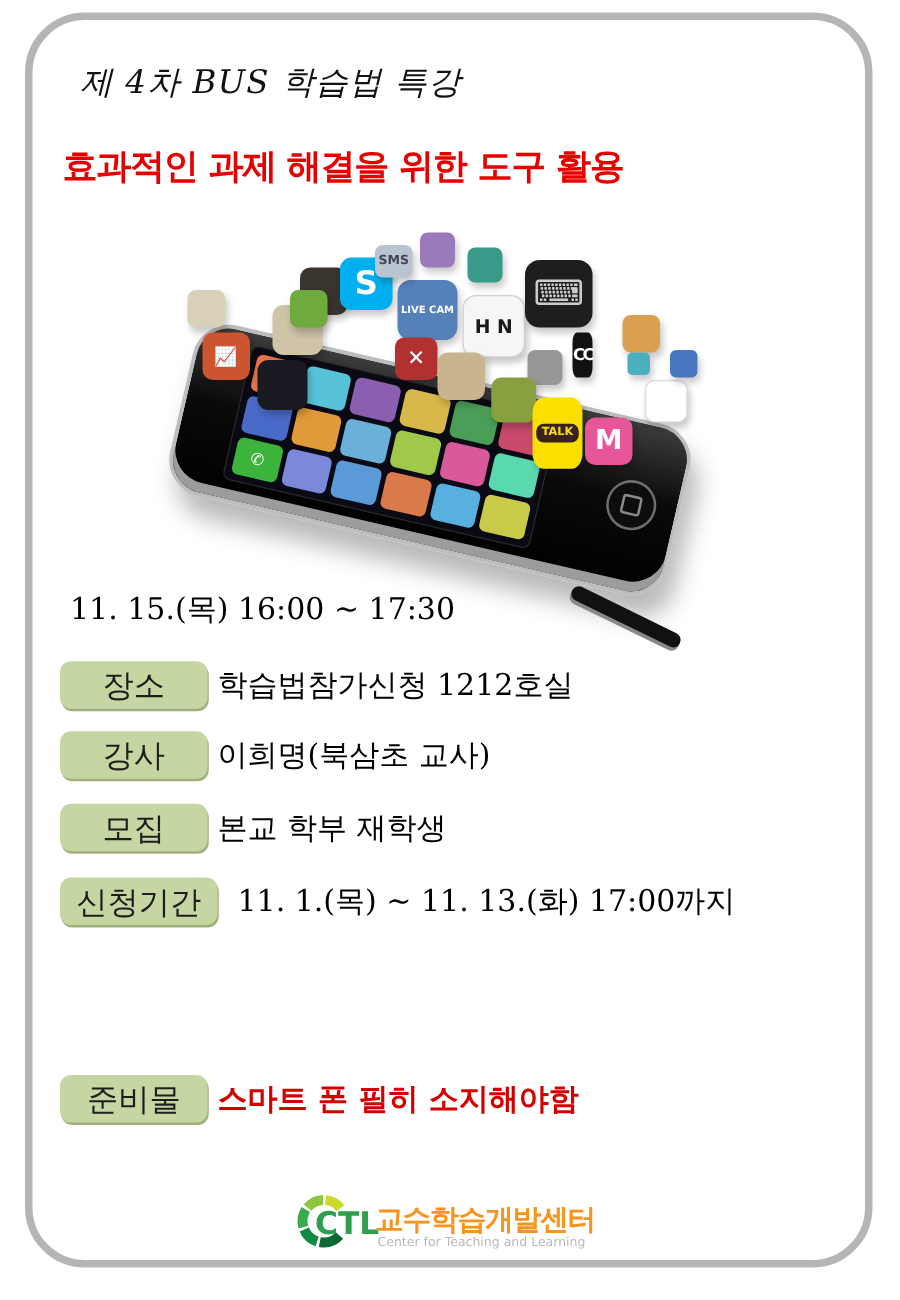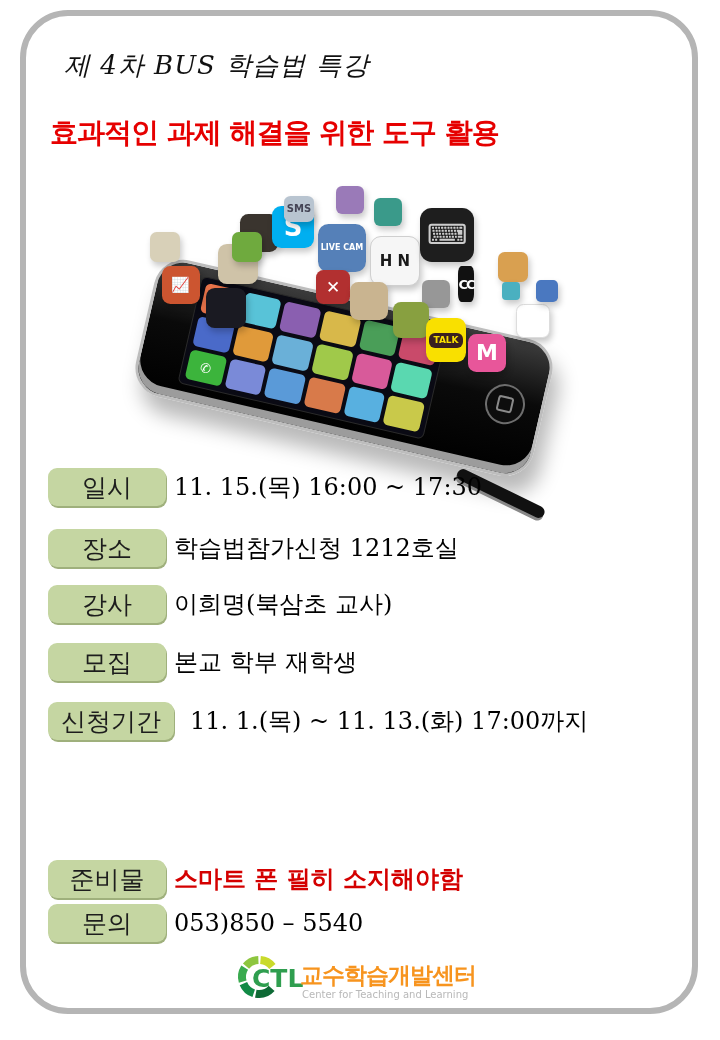--- a/index.html
+++ b/index.html
@@ -37,32 +37,32 @@
        font-family:"DejaVu Sans",sans-serif;font-weight:bold;
        box-shadow:2px 4px 6px rgba(0,0,0,0.22);text-align:center;line-height:1;}
   .fly-0{left:2px;top:46px;width:30px;height:30px}
   .fly-1{left:14px;top:80px;width:38px;height:38px;font-size:15px}
   .fly-2{left:70px;top:58px;width:40px;height:40px}
   .fly-3{left:92px;top:28px;width:38px;height:38px}
   .fly-4{left:84px;top:46px;width:30px;height:30px;font-size:14px}
   .fly-5{left:124px;top:20px;width:42px;height:42px;font-size:26px}
   .fly-6{left:58px;top:102px;width:40px;height:40px}
   .fly-7{left:170px;top:38px;width:48px;height:48px;font-size:8px}
-  .fly-8{left:136px;top:10px;width:30px;height:26px;font-size:10px}
+  .fly-8{left:152px;top:10px;width:30px;height:26px;font-size:10px}
   .fly-9{left:188px;top:0px;width:28px;height:28px}
   .fly-10{left:226px;top:12px;width:28px;height:28px}
   .fly-11{left:222px;top:50px;width:48px;height:48px;font-size:15px;border:1px solid #cfcfcf}
   .fly-12{left:272px;top:22px;width:54px;height:54px;font-size:28px}
   .fly-13{left:310px;top:80px;width:16px;height:36px;font-size:13px;letter-spacing:-2px}
   .fly-14{left:350px;top:66px;width:30px;height:30px}
   .fly-15{left:274px;top:94px;width:28px;height:28px}
   .fly-16{left:168px;top:84px;width:34px;height:34px;font-size:17px}
   .fly-17{left:202px;top:96px;width:38px;height:38px}
   .fly-18{left:245px;top:116px;width:36px;height:36px}
-  .fly-19{left:278px;top:132px;width:40px;height:44px;font-size:10px}
+  .fly-19{left:278px;top:132px;width:40px;height:57px;font-size:10px}
   .fly-20{left:320px;top:148px;width:38px;height:38px;font-size:22px}
   .fly-21{left:368px;top:118px;width:32px;height:32px;border:1px solid #ddd}
   .fly-22{left:354px;top:96px;width:18px;height:18px}
   .fly-23{left:388px;top:94px;width:22px;height:22px}
   .talk-bubble{background:#3a2020;color:#f9e000;border-radius:6px;padding:3px 4px;font-size:9px;}
 
   
   .row{position:absolute;left:48px;display:flex;align-items:flex-start;}
   .label-box{background:#c5d6a2;border-radius:9px;height:38px;min-width:118px;
              display:flex;align-items:center;justify-content:center;
@@ -142,21 +142,20 @@
           <span class="talk-bubble">TALK</span>
         </div>
         <div class="fly fly-20" style="background: rgb(232, 86, 154); color: rgb(255, 255, 255);">M</div>
         <div class="fly fly-21" style="background: rgb(255, 255, 255); color: rgb(136, 136, 136);"></div>
         <div class="fly fly-22" style="background: rgb(74, 176, 192); color: rgb(255, 255, 255);"></div>
         <div class="fly fly-23" style="background: rgb(74, 120, 192); color: rgb(255, 255, 255);"></div>
       </div>
   </div>
 
   <div class="row" style="top:468px">
-    <div class="label-box">일시</div>
     <div class="value">11. 15.(목) 16:00 ~ 17:30</div>
   </div>
 
   <div class="row" style="top:529px">
     <div class="label-box">장소</div>
     <div class="value">학습법참가신청 1212호실</div>
   </div>
 
   <div class="row" style="top:585px">
     <div class="label-box">강사</div>
@@ -172,24 +171,20 @@
     <div class="label-box" style="min-width:126px">신청기간</div>
     <div class="value" style="margin-left:16px">11. 1.(목) ~ 11. 13.(화) 17:00까지</div>
   </div>
 
 
   <div class="row" style="top:860px">
     <div class="label-box">준비물</div>
     <div class="value red">스마트 폰 필히 소지해야함</div>
   </div>
 
-  <div class="row" style="top:904px">
-    <div class="label-box">문의</div>
-    <div class="value">053)850 – 5540</div>
-  </div>
 
   <div class="logo">
     <svg class="logo-ring" width="46" height="46" viewBox="0 0 46 46">
       <path d="M 36.4 12.5 A 17 17 0 0 0 24.5 6.1" fill="none" stroke="#c9da2b" stroke-width="8"></path>
       <path d="M 22.4 6.0 A 17 17 0 0 0 10.0 12.1" fill="none" stroke="#8dc63f" stroke-width="8"></path>
       <path d="M 8.7 13.7 A 17 17 0 0 0 6.7 27.7" fill="none" stroke="#3aaa4f" stroke-width="8"></path>
       <path d="M 7.4 29.6 A 17 17 0 0 0 17.7 39.2" fill="none" stroke="#118a45" stroke-width="8"></path>
       <path d="M 19.8 39.7 A 17 17 0 0 0 35.6 34.4" fill="none" stroke="#0e6a35" stroke-width="8"></path>
     </svg>
     <div class="logo-abbr">CTL</div>

